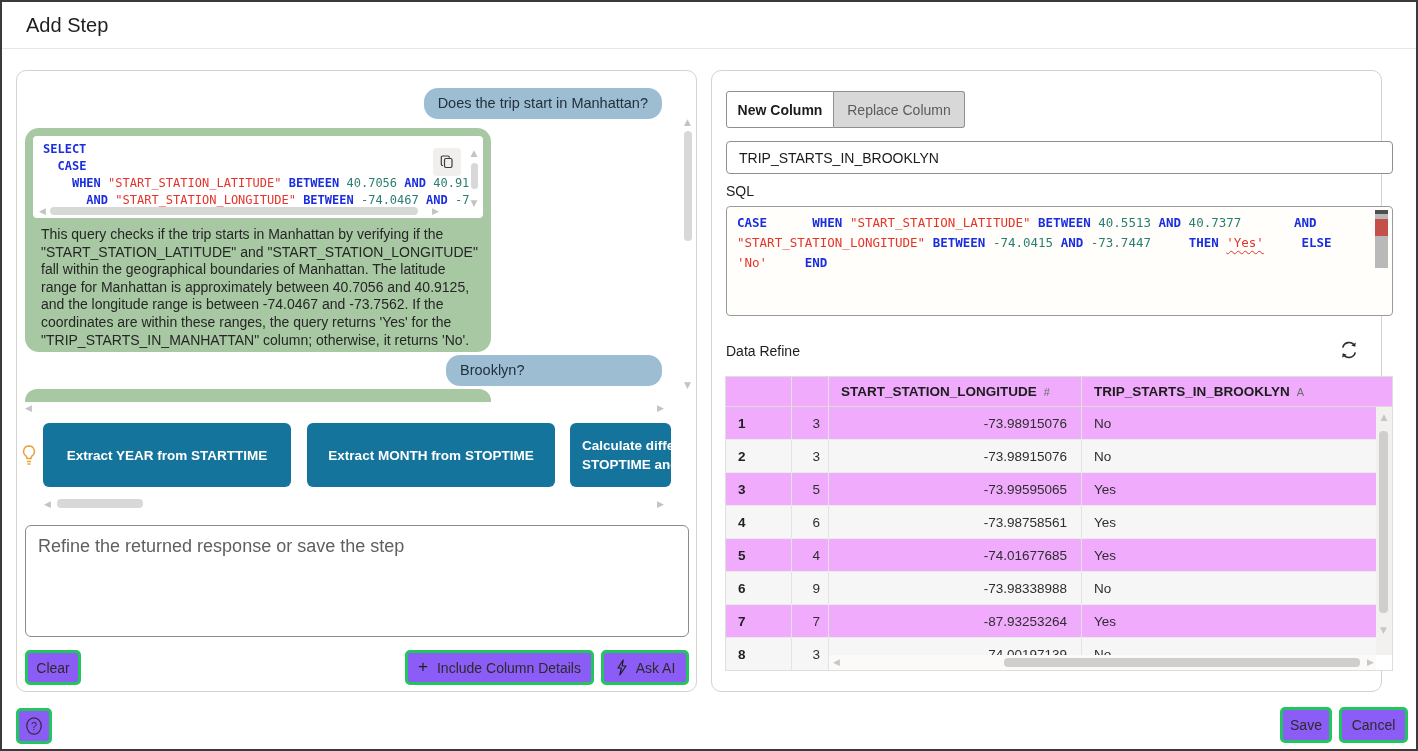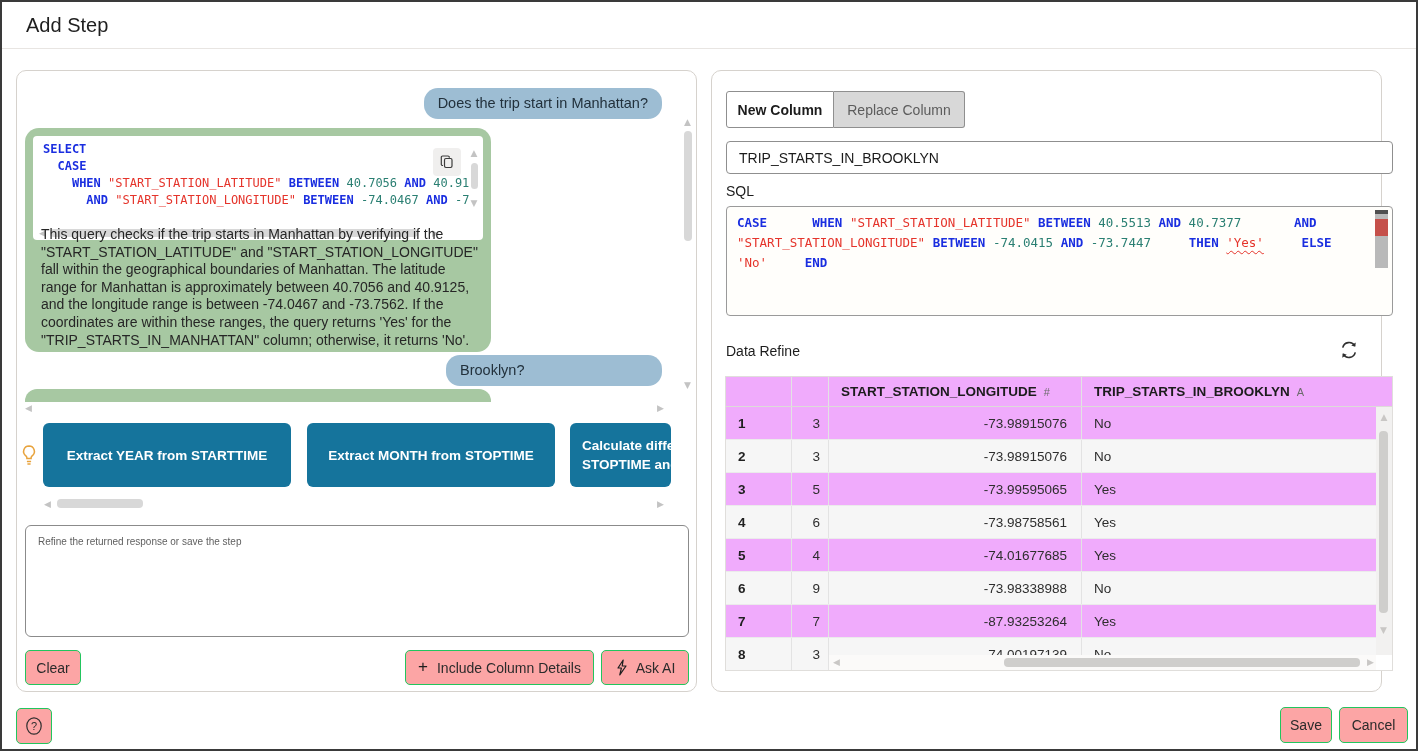--- a/index.html
+++ b/index.html
@@ -18,21 +18,21 @@
 
   
   .bubble-user { position:absolute; background:#9dbdd3; color:#22313c; font-size:14.5px;
                  border-radius:14px; padding:6px 14px; line-height:19px; }
   .bubble-user.q1 { top:17px; right:34px; }
   .bubble-user.q2 { top:284px; right:34px; width:216px; }
   .bubble-ai { position:absolute; left:8px; top:57px; width:466px; height:224px; background:#a7c8a2; border-radius:14px; }
   .bubble-ai-sliver { position:absolute; left:8px; top:318px; width:466px; height:13px;
                       background:#a7c8a2; border-radius:12px 12px 0 0; }
 
-  .code-block { position:absolute; left:8px; top:8px; width:450px; height:104px; background:#fff;
+  .code-block { position:absolute; left:8px; top:8px; width:450px; height:82px; background:#fff;
                 border-radius:4px; overflow:hidden; }
   .code-lines { padding:5px 10px 0 10px; font-family:"DejaVu Sans Mono", monospace; font-size:12px;
                 line-height:17px; white-space:pre; }
   .code-line { white-space:pre; }
   .tok-kw  { color:#1a2ee0; font-weight:bold; }
   .tok-str { color:#e5342b; }
   .tok-num { color:#2a7f72; }
   .tok-pl  { color:#333; }
   .tok-strw{ color:#e5342b; text-decoration:underline wavy #e5342b 1px; text-underline-offset:3px; }
 
@@ -63,25 +63,25 @@
                 border-radius:6px; font-family:"Liberation Sans",sans-serif; font-size:13.5px; font-weight:bold;
                 line-height:19px; cursor:pointer; text-align:center; overflow:hidden; }
   .suggestion.s0 { left:26px;  width:248px; }
   .suggestion.s1 { left:290px; width:248px; }
   .suggestion.s2 { left:553px; width:101px; text-align:left; padding-left:12px; white-space:nowrap; }
   .sugg-hscroll-left  { position:absolute; left:27px;  top:429px; }
   .sugg-hscroll-thumb { position:absolute; left:40px;  top:428px; width:86px; height:9px; }
   .sugg-hscroll-right { position:absolute; left:640px; top:429px; }
 
   .refine-input { position:absolute; left:8px; top:454px; width:664px; height:112px; border:1px solid #8b8b8b;
-                  border-radius:6px; padding:10px 12px; font-family:"Liberation Sans",sans-serif; font-size:10px;
+                  border-radius:6px; padding:10px 12px; font-family:"Liberation Sans",sans-serif; font-size:18px;
                   color:#222; resize:none; }
   .refine-input::placeholder { color:#5f5f5f; opacity:1; }
 
-  .btn { background:#fca5a5; border:1px solid #22c55e; border-radius:5px; font-family:"Liberation Sans",sans-serif;
+  .btn { background:#8b5cf6; border:3px solid #22c55e; border-radius:5px; font-family:"Liberation Sans",sans-serif;
          font-size:14px; color:#2b2b2b; cursor:pointer; display:inline-flex; align-items:center; justify-content:center; }
   .actions .btn { position:absolute; top:579px; height:35px; }
   .btn-clear   { left:8px;   width:56px; }
   .btn-include { left:388px; width:189px; gap:9px; }
   .btn-askai   { left:584px; width:88px; gap:8px; }
   .plus-glyph { font-size:17px; font-weight:400; color:#1e1e1e; margin-top:-2px; }
 
   
   .tabs { position:absolute; left:14px; top:20px; display:flex; }
   .tab { height:37px; border:1px solid #8f8f8f; font-size:14px; display:flex; align-items:center;

